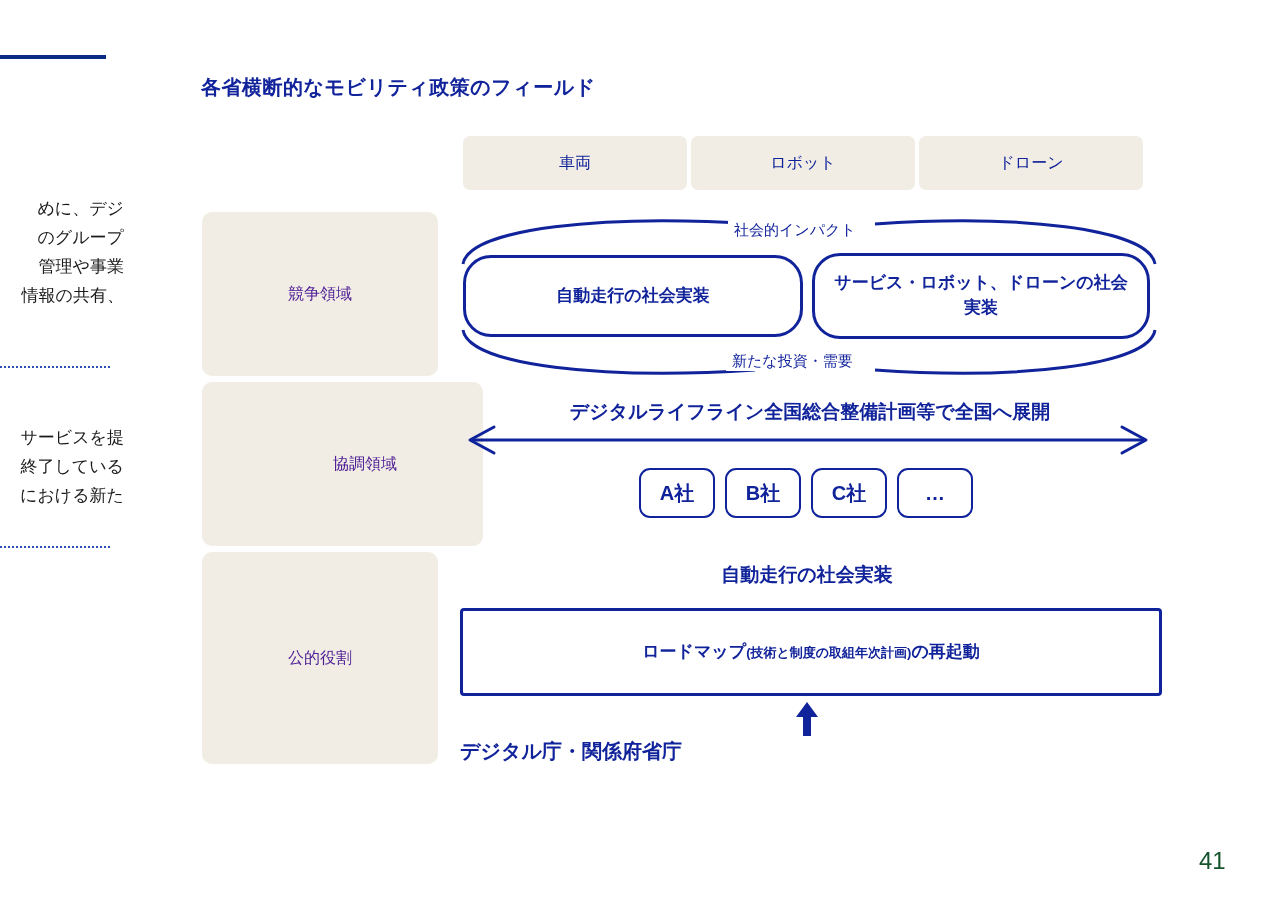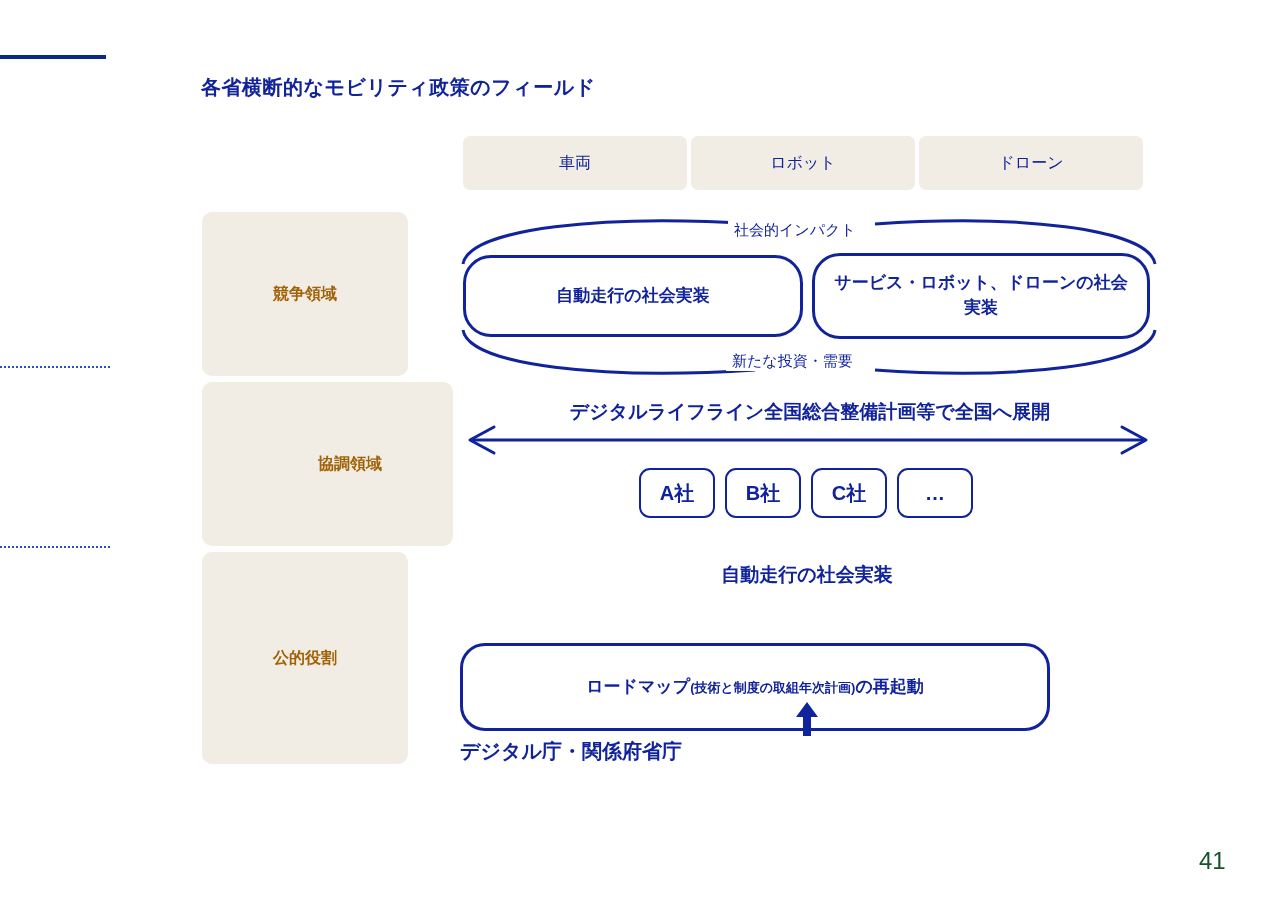--- a/index.html
+++ b/index.html
@@ -85,29 +85,28 @@
     justify-content: center;
   }
   #col-head-0 { left: 463px;  width: 224px; }
   #col-head-1 { left: 691px;  width: 224px; }
   #col-head-2 { left: 919px;  width: 224px; }
 
   
   .row-label {
     position: absolute;
     left: 202px;
-    width: 206px;
+    width: 236px;
     background: #f1ece4;
     border-radius: 10px;
-    color: #a16207;
+    color: #4c1d95;
     font-size: 16px;
     display: flex;
     align-items: center;
     justify-content: center;
-    font-weight: bold;
   }
   #row-label-0 { top: 212px; height: 164px; }
   #row-label-1 { top: 382px; height: 164px; padding-left: 45px; }
   #row-label-2 { top: 552px; height: 212px; }
 
   
   .blue-box {
     position: absolute;
     background: #ffffff;
     border: 3px solid #11239b;
@@ -124,24 +123,23 @@
   #box-auto-drive {
     left: 463px; top: 255px; width: 340px; height: 82px;
     font-size: 17px;
   }
   #box-service-robot {
     left: 812px; top: 253px; width: 338px; height: 86px;
     font-size: 17px;
     padding: 0 12px;
   }
   #box-roadmap {
-    left: 460px; top: 608px; width: 590px; height: 88px;
+    left: 460px; top: 608px; width: 702px; height: 88px;
     font-size: 17px;
-    border-radius: 25px;
-    margin-top: 35px;
+    border-radius: 4px;
   }
   #box-roadmap .sm { font-size: 13px; font-weight: bold; }
 
   
   .company-box {
     position: absolute;
     top: 468px;
     height: 50px;
     background: #ffffff;
     border: 2px solid #11239b;
@@ -240,23 +238,34 @@
     color: #14532d;
     text-align: right;
   }
 </style>
 </head>
 <body>
 
 <div id="left-column">
   <div class="rule-solid"></div>
 
+  <div class="left-par" id="left-par-1">
+    <span class="ln">めに、デジ</span>
+    <span class="ln">のグループ</span>
+    <span class="ln">管理や事業</span>
+    <span class="ln">情報の共有、</span>
+  </div>
 
   <div class="rule-dotted" id="rule-dotted-1"></div>
 
+  <div class="left-par" id="left-par-2">
+    <span class="ln">サービスを提</span>
+    <span class="ln">終了している</span>
+    <span class="ln">における新た</span>
+  </div>
 
   <div class="rule-dotted" id="rule-dotted-2"></div>
 </div>
 
 <div id="slide-title">各省横断的なモビリティ政策のフィールド</div>
 
 <div class="col-head" id="col-head-0">
   <span>車両</span>
 </div>
 <div class="col-head" id="col-head-1">

